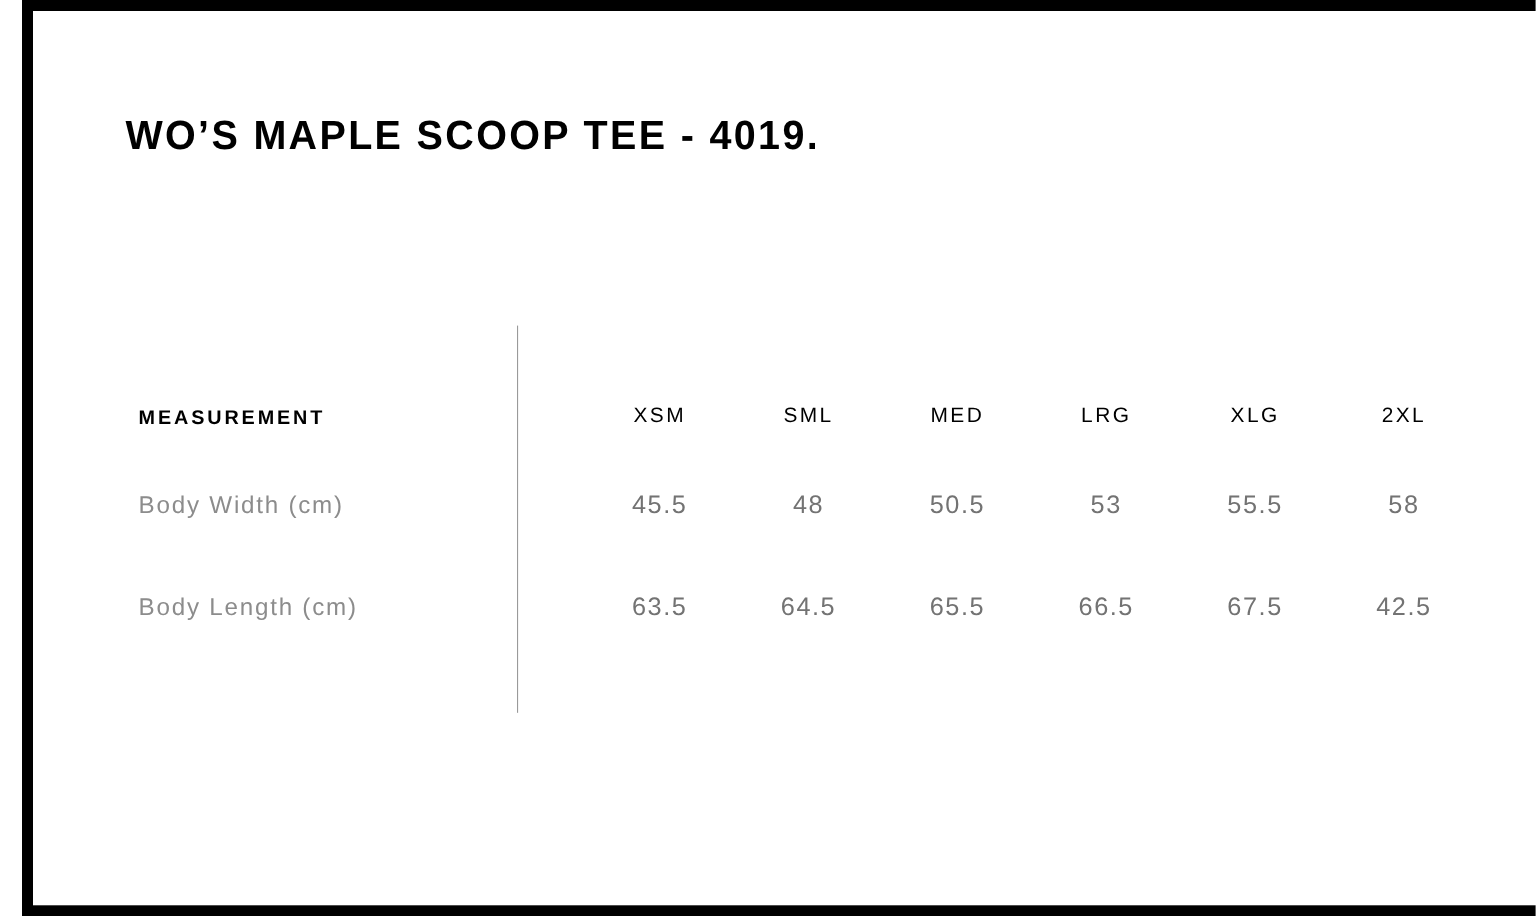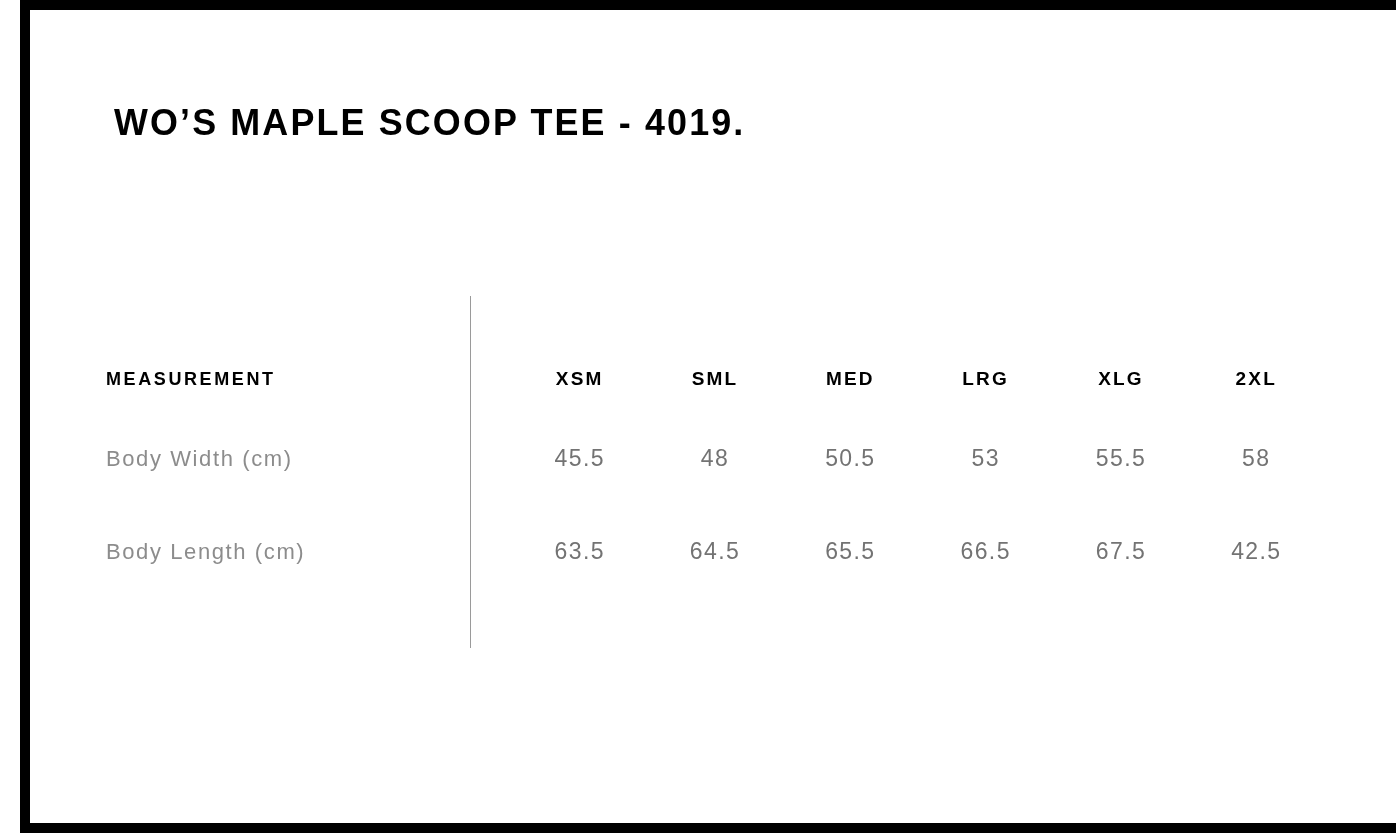--- a/index.html
+++ b/index.html
@@ -53,21 +53,21 @@
     left: 440px;
     top: 286px;
     width: 1px;
     height: 352px;
     background: #9a9a9a;
   }
 
   
   .size-table {
     position: absolute;
-    left: 76px;
+    left: 96px;
     top: 336px;
     width: 1218px;
     border-collapse: collapse;
     table-layout: fixed;
   }
   .size-table col.col-measure { width: 406px; }
   .size-table col.col-size    { width: 135.3px; }
 
   .size-table th,
   .size-table td {
@@ -84,21 +84,21 @@
     padding-left: 10px;
     font-size: 18px;
     font-weight: 700;
     letter-spacing: 2.6px;
     color: #000000;
     white-space: nowrap;
   }
   .th-size {
     text-align: center;
     font-size: 19px;
-    font-weight: 700;
+    font-weight: 400;
     letter-spacing: 2.2px;
     color: #000000;
     white-space: nowrap;
   }
 
   .data-row td {
     height: 93px;
     vertical-align: middle;
   }
   .td-label {

